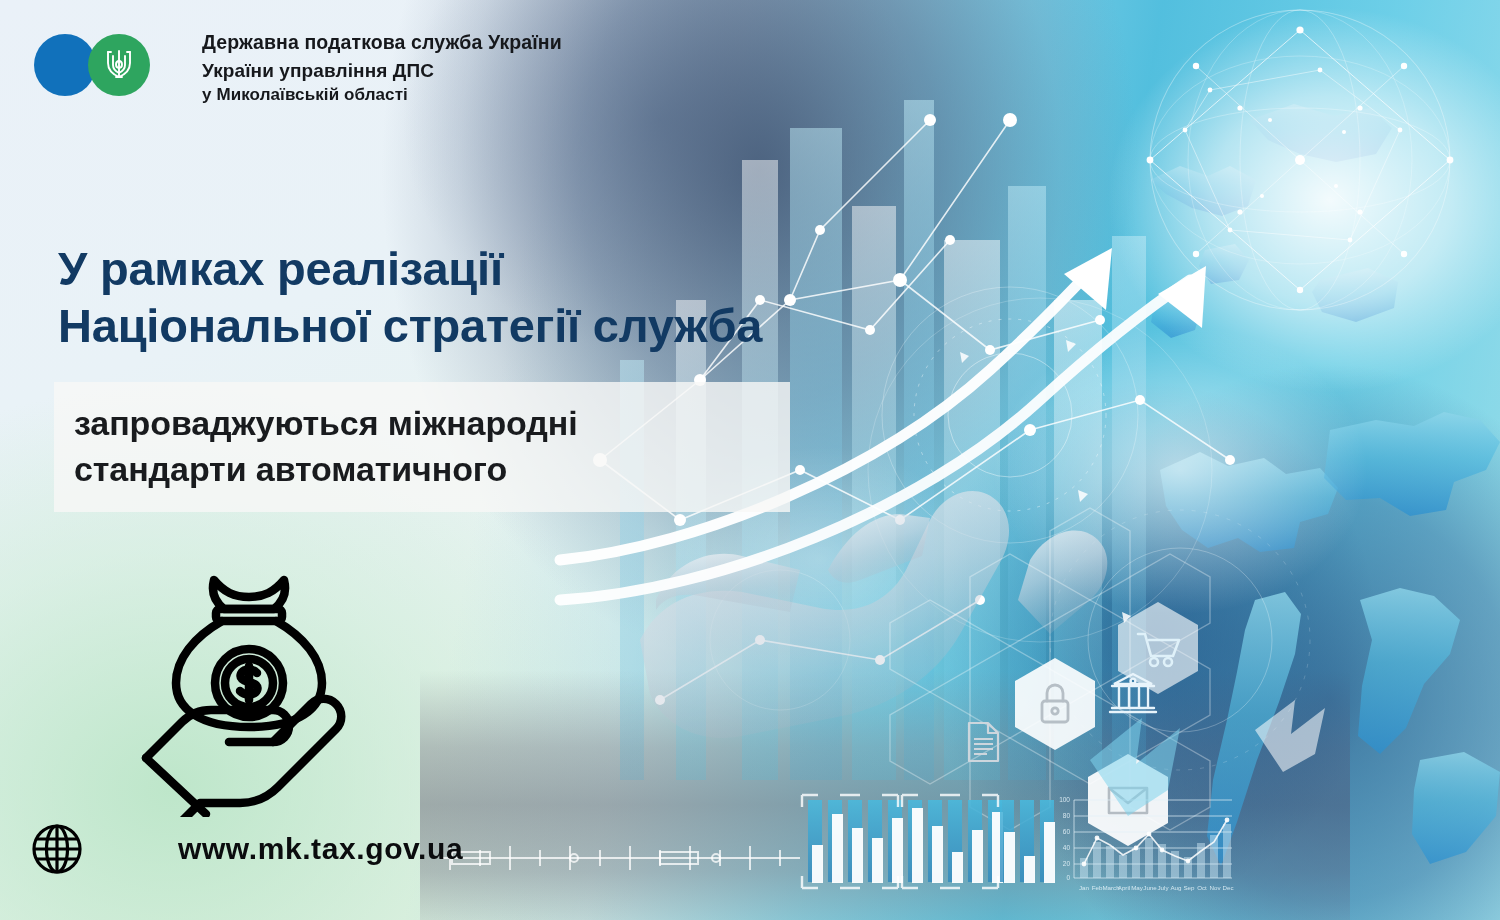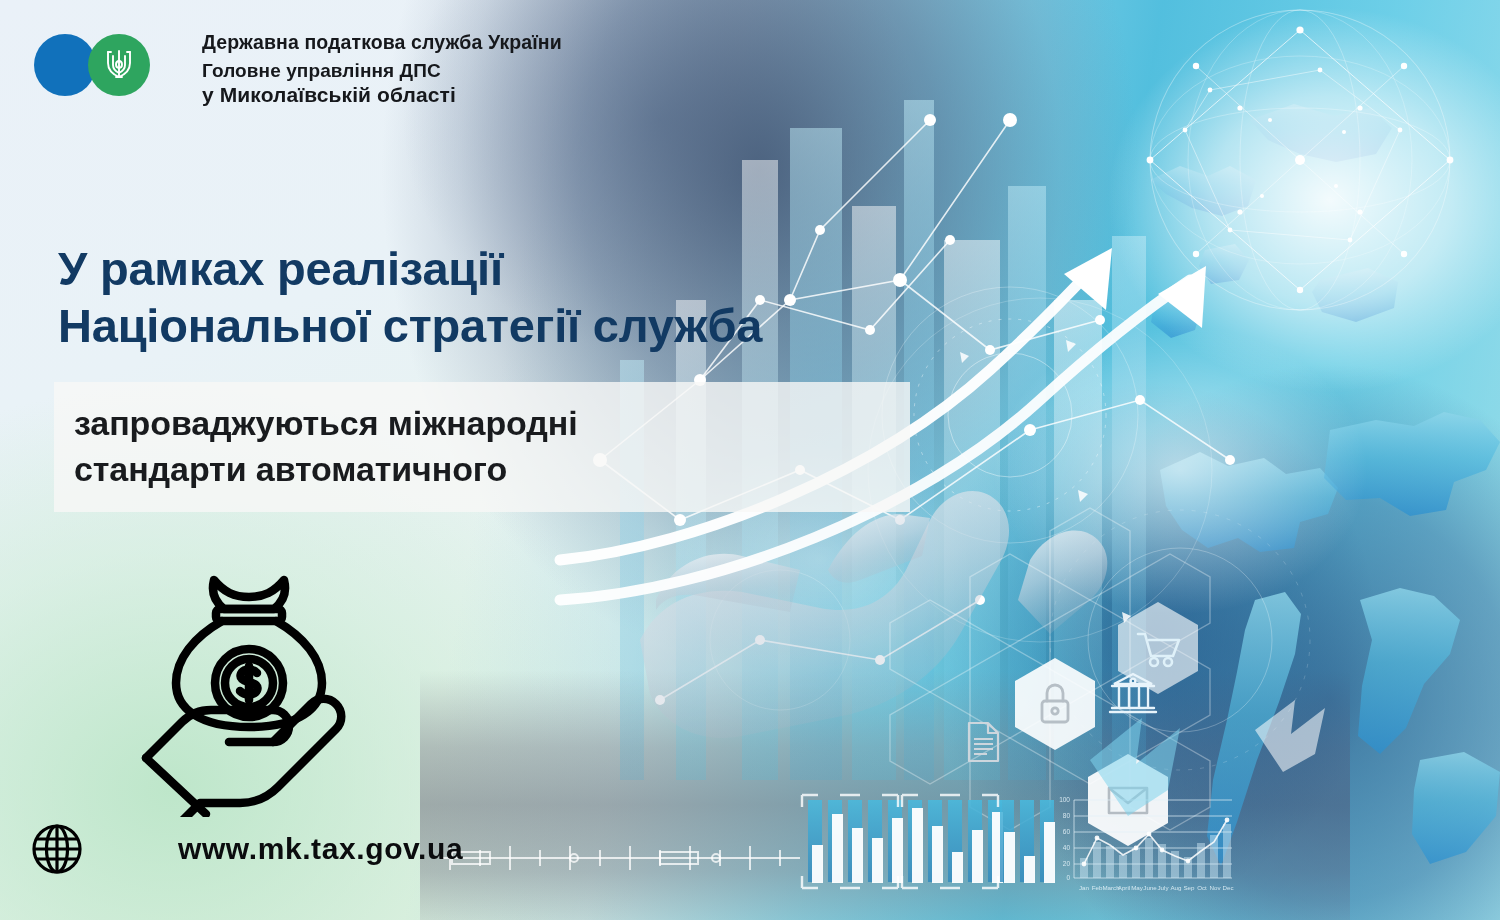--- a/index.html
+++ b/index.html
@@ -71,33 +71,33 @@
   .circ { position:absolute; top:0; width:62px; height:62px; border-radius:50%; }
   .circ-blue  { left:0;    background:#1171bb; }
   .circ-green { left:54px; background:#2ea55f; display:flex; align-items:center; justify-content:center; }
   .logo-text { margin-left:44px; }
   .logo-line {
     color:#16181c; font-weight:bold; letter-spacing:.1px;
     white-space:nowrap;
   }
   .logo-line-1 { font-size:19.5px; line-height:25px; margin-bottom:4px; }
   .logo-line-2 { font-size:19px; line-height:24px; }
-  .logo-line-3 { font-size:21px; line-height:24px; }
+  .logo-line-3 { font-size:17px; line-height:24px; }
 
   
   .headline {
     position:absolute; left:58px; top:240px;
     font-size:47px; line-height:57px; font-weight:bold;
     color:#123a63; letter-spacing:-.2px; white-space:nowrap;
   }
 
   
   .subpanel {
     position:absolute; left:54px; top:382px;
-    width:856px; padding:18px 22px 20px 20px;
+    width:736px; padding:18px 22px 20px 20px;
     background:rgba(248,248,246,.80);
   }
   .subline {
     font-size:34px; line-height:46px; font-weight:bold;
     color:#191b1e; letter-spacing:-.1px; white-space:nowrap;
   }
 
   
   .money-icon { position:absolute; left:122px; top:562px; width:255px; height:255px; }
 
@@ -501,21 +501,21 @@
             <path d="M9,9 v9 c0,4 2,6 6,8 c4,-2 6,-4 6,-8 V9"></path>
             <path d="M15,14 c-2,0 -3,1.6 -3,3.6 c0,2 1.4,3.4 3,3.4 c1.6,0 3,-1.4 3,-3.4 c0,-2 -1,-3.6 -3,-3.6 z"></path>
             <path d="M12,30 h6"></path>
             <path d="M4,5 h3 M23,5 h3"></path>
           </g>
         </svg>
       </div>
     </div>
     <div class="logo-text">
       <div class="logo-line logo-line-1">Державна податкова служба України</div>
-      <div class="logo-line logo-line-2">Головне управління ДПС</div>
+      <div class="logo-line logo-line-2">України управління ДПС</div>
       <div class="logo-line logo-line-3">у Миколаївській області</div>
     </div>
   </div>
 
   <div class="headline">
     <div>У рамках реалізації</div>
     <div>Національної стратегії служба</div>
   </div>
 
   <div class="subpanel">

